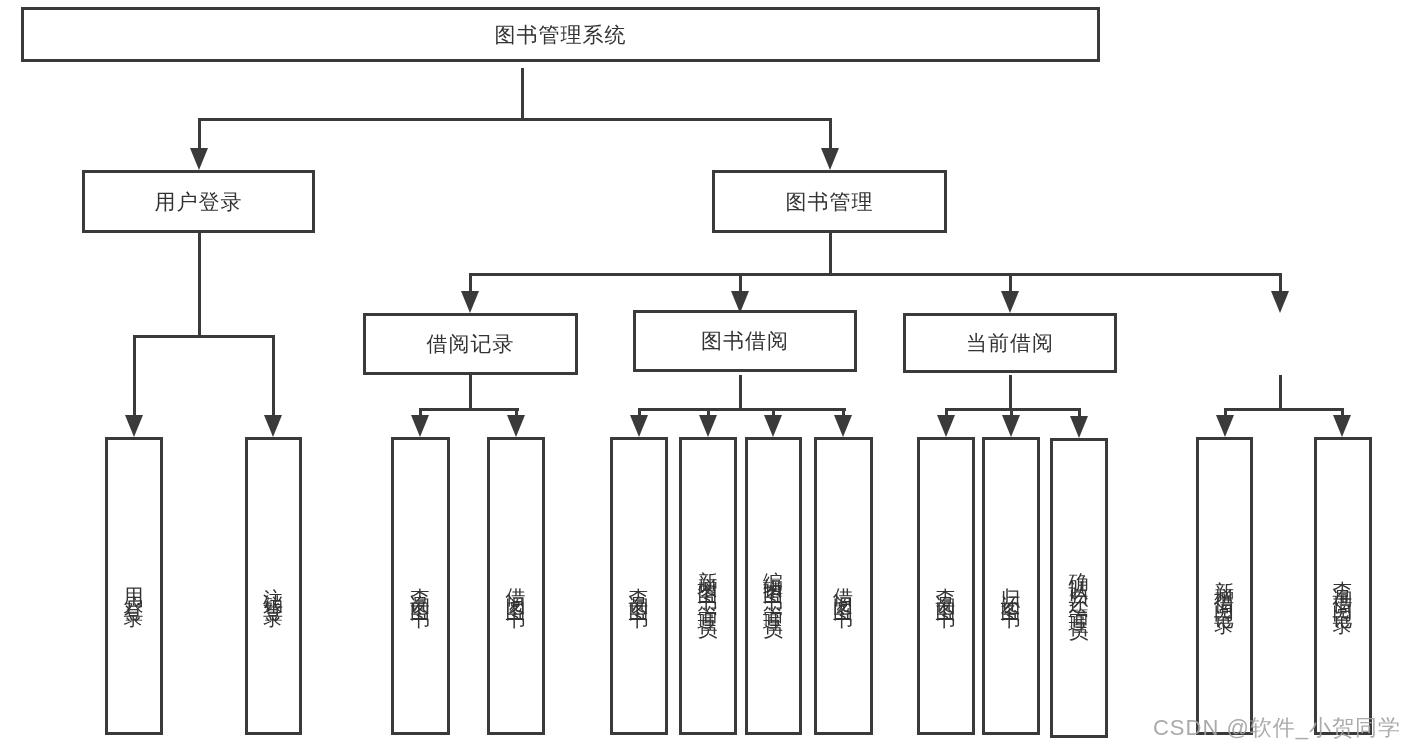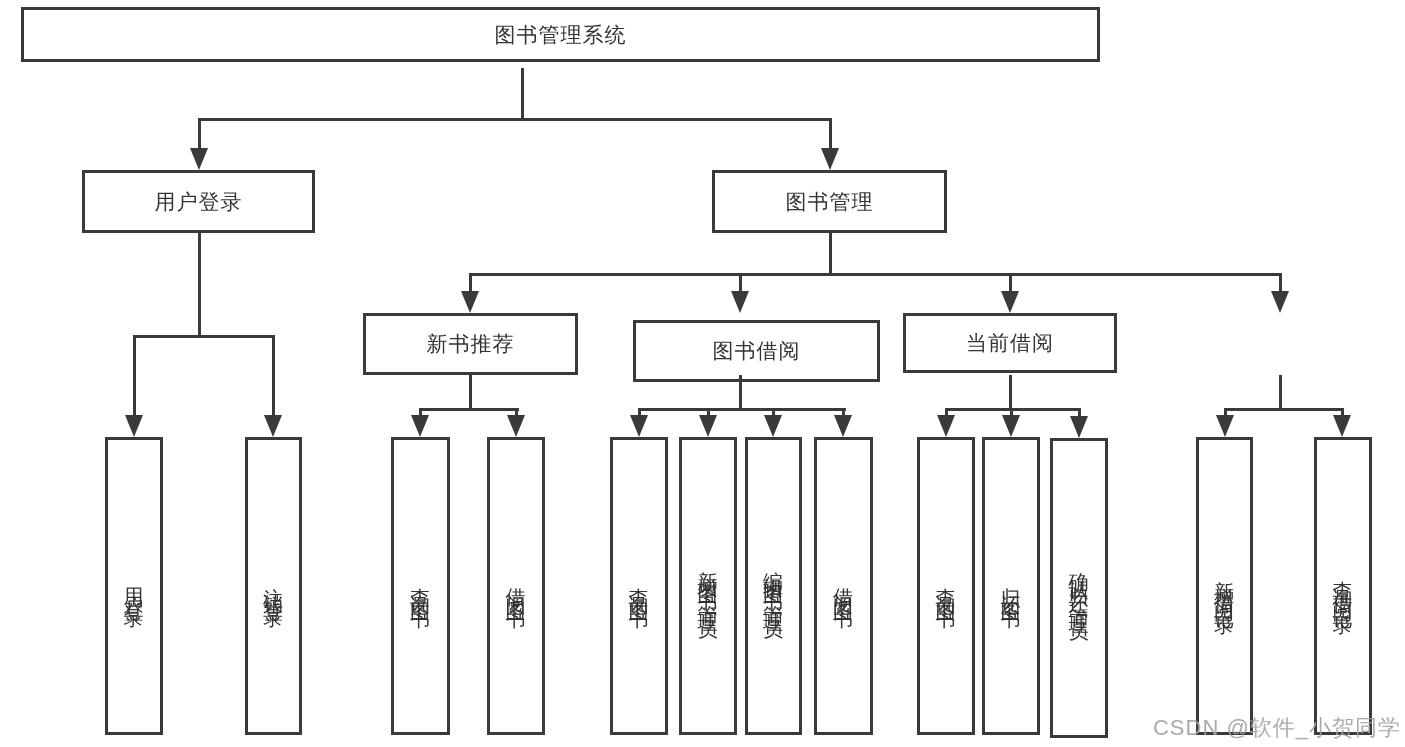--- a/index.html
+++ b/index.html
@@ -37,23 +37,23 @@
   </div>
 
   <div class="box hbox" style="left:82px;top:170px;width:233px;height:63px">
     <span>用户登录</span>
   </div>
   <div class="box hbox" style="left:712px;top:170px;width:235px;height:63px">
     <span>图书管理</span>
   </div>
 
   <div class="box hbox" style="left:363px;top:313px;width:215px;height:62px">
-    <span>新书推荐</span>
+    <span>借阅记录</span>
   </div>
-  <div class="box hbox" style="left:633px;top:320px;width:247px;height:62px">
+  <div class="box hbox" style="left:633px;top:310px;width:224px;height:62px">
     <span>图书借阅</span>
   </div>
   <div class="box hbox" style="left:903px;top:313px;width:214px;height:60px">
     <span>当前借阅</span>
   </div>
 
   <div class="box vbox" style="left:105px;top:437px;width:58px;height:298px">
     <span>用户登录</span>
   </div>
   <div class="box vbox" style="left:245px;top:437px;width:57px;height:298px">

